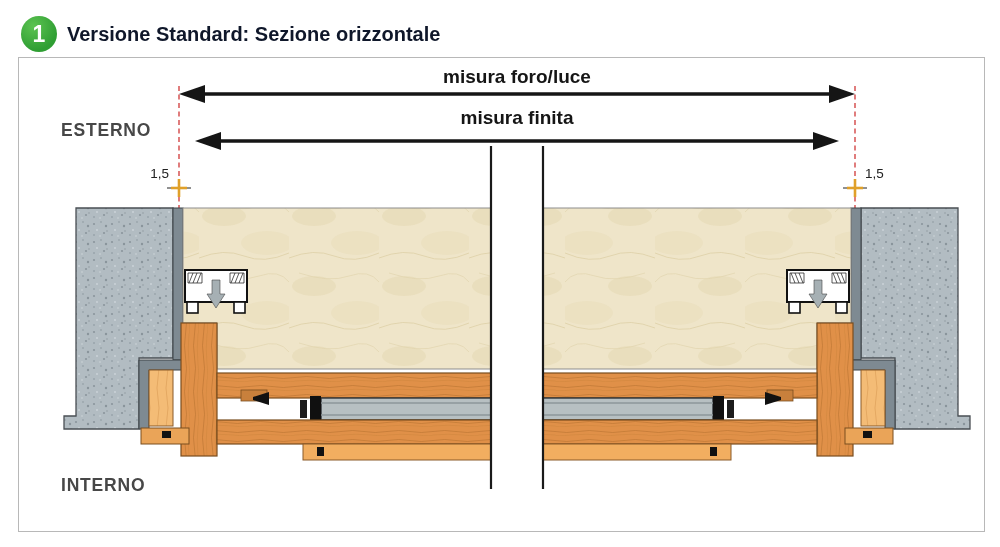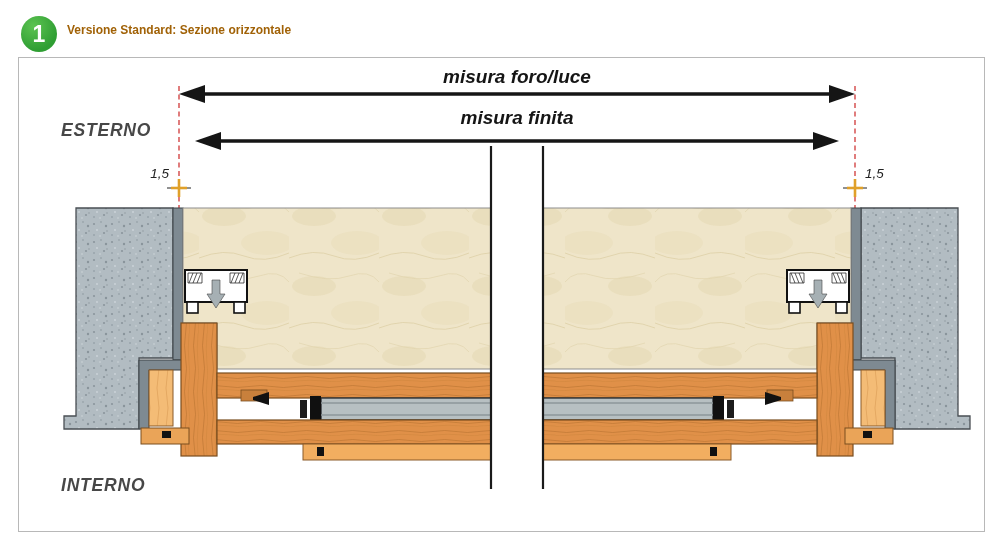--- a/index.html
+++ b/index.html
@@ -2,23 +2,23 @@
 <html><head>
 <meta charset="utf-8">
 <style>
   html,body{margin:0;padding:0;background:#fff;}
   .page{position:relative;width:1000px;height:547px;background:#fff;
         font-family:"Liberation Sans","DejaVu Sans",sans-serif;overflow:hidden;}
   .badge{position:absolute;left:21px;top:16px;width:36px;height:36px;border-radius:50%;
          background:radial-gradient(circle at 35% 28%,#5cc351,#2f9e33 70%);
          color:#fff;font-weight:bold;font-size:23px;
          display:flex;align-items:center;justify-content:center;}
-  .title{position:absolute;left:67px;top:23px;font-size:12px;font-weight:bold;color:#a16207;}
+  .title{position:absolute;left:67px;top:23px;font-size:20px;font-weight:bold;color:#0f172a;}
   .diagram-box{position:absolute;left:18px;top:57px;width:965px;height:473px;
-               border:1px solid #b8b8b8;background:#fff;box-sizing:content-box;font-style:italic;}
+               border:1px solid #b8b8b8;background:#fff;box-sizing:content-box;}
   .diagram-box svg{display:block;width:100%;height:100%;}
   svg text{font-family:"Liberation Sans","DejaVu Sans",sans-serif;}
 </style>
 </head>
 <body>
 
 <div class="page">
 
   <div>
     <div class="badge">1</div>

